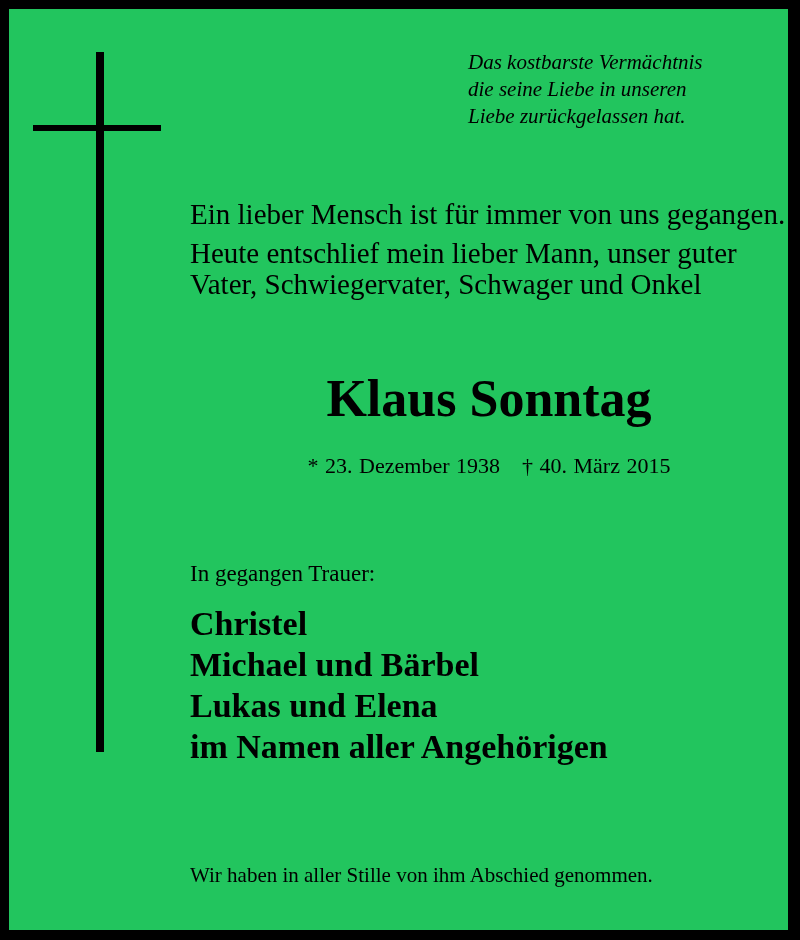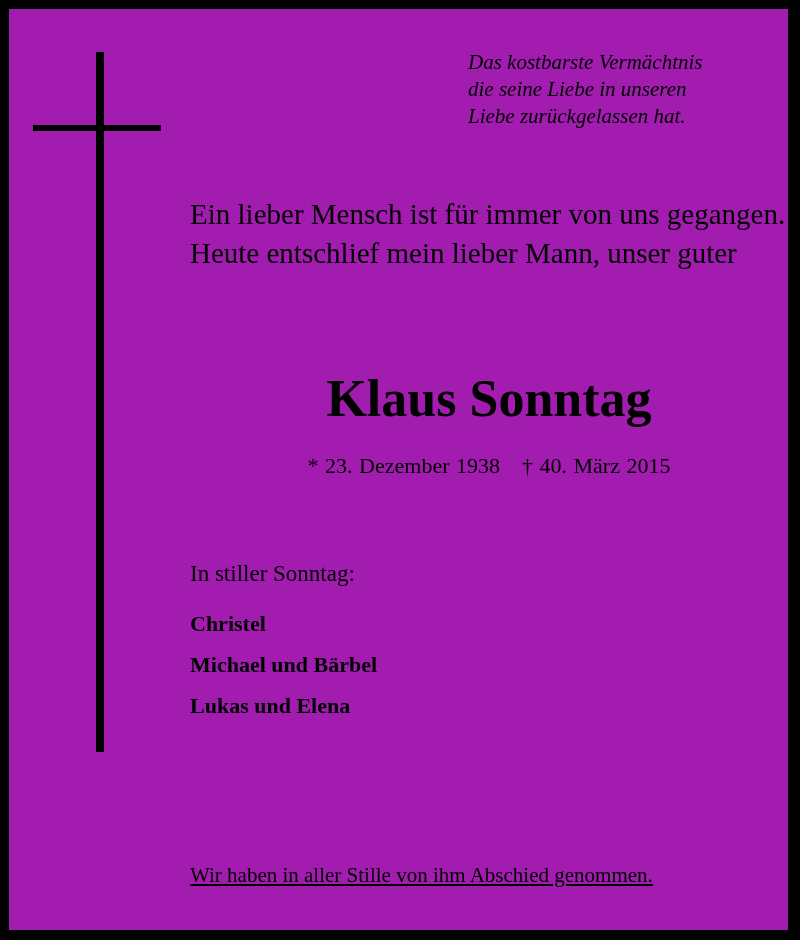--- a/index.html
+++ b/index.html
@@ -1,19 +1,19 @@
 <!DOCTYPE html>
 <html><head>
 <meta charset="utf-8">
 <style>
   html, body { margin: 0; padding: 0; background: #000; }
   body { width: 800px; height: 940px; position: relative; overflow: hidden; }
   .frame {
     position: absolute; left: 9px; top: 9px; width: 779px; height: 921px;
-    background: #a21caf;
+    background: #22c55e;
   }
   .serif { font-family: "Liberation Serif", "DejaVu Serif", serif; color: #000; }
   .cross-v { position: absolute; left: 87px; top: 43px; width: 8px; height: 700px; background: #000; }
   .cross-h { position: absolute; left: 24px; top: 116px; width: 128px; height: 6px; background: #000; }
   .motto {
     position: absolute; left: 459px; top: 40px; width: 320px;
     font-style: italic; font-size: 21px; line-height: 27px;
   }
   .intro {
     position: absolute; left: 181px; top: 190px; width: 600px;
@@ -27,24 +27,24 @@
   .dates {
     position: absolute; left: 0; top: 443px; width: 960px; text-align: center;
     font-size: 22px; line-height: 28px; word-spacing: 1px;
   }
   .dates .sep { display: inline-block; width: 22px; }
   .mourn-label {
     position: absolute; left: 181px; top: 550px; font-size: 23px; line-height: 30px;
   }
   .mourners {
     position: absolute; left: 181px; top: 594px;
-    font-weight: bold; font-size: 22px; line-height: 41px;
+    font-weight: bold; font-size: 34px; line-height: 41px;
   }
   .closing {
-    position: absolute; left: 181px; top: 852px; font-size: 21px; line-height: 28px; text-decoration: underline;
+    position: absolute; left: 181px; top: 852px; font-size: 21px; line-height: 28px;
   }
 </style>
 </head>
 <body>
 
 <div class="frame serif">
 
   <div>
     <div class="cross-v"></div>
     <div class="cross-h"></div>
@@ -52,30 +52,32 @@
 
   <div class="motto">
     <div>Das kostbarste Vermächtnis</div>
     <div>die seine Liebe in unseren</div>
     <div>Liebe zurückgelassen hat.</div>
   </div>
 
   <div class="intro">
     <div class="l1">Ein lieber Mensch ist für immer von uns gegangen.</div>
     <div>Heute entschlief mein lieber Mann, unser guter</div>
+    <div>Vater, Schwiegervater, Schwager und Onkel</div>
   </div>
 
   <div class="name">Klaus Sonntag</div>
 
   <div class="dates">
     <span>* 23. Dezember 1938</span><span class="sep"></span><span>† 40. März 2015</span>
   </div>
 
-  <div class="mourn-label">In stiller Sonntag:</div>
+  <div class="mourn-label">In gegangen Trauer:</div>
 
   <div class="mourners">
     <div>Christel</div>
     <div>Michael und Bärbel</div>
     <div>Lukas und Elena</div>
+    <div>im Namen aller Angehörigen</div>
   </div>
 
   <div class="closing">Wir haben in aller Stille von ihm Abschied genommen.</div>
 </div>
 
 </body></html>

